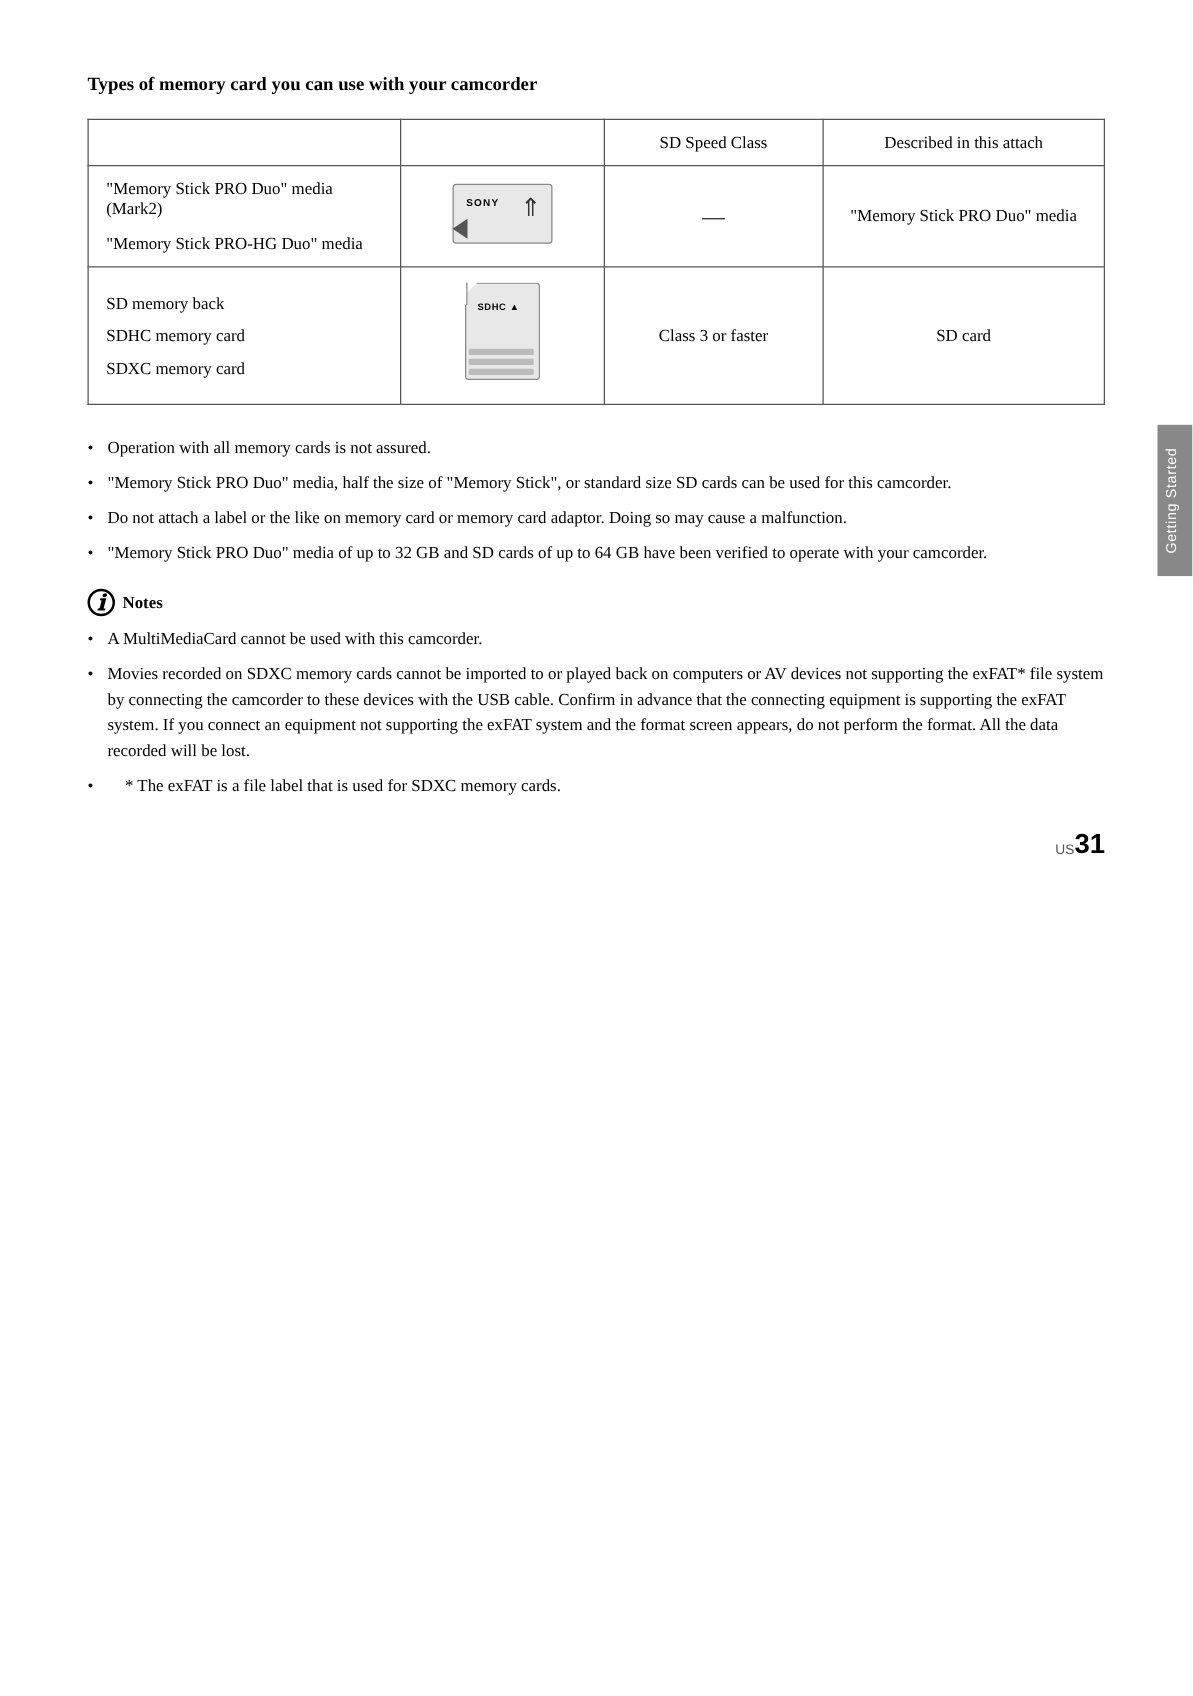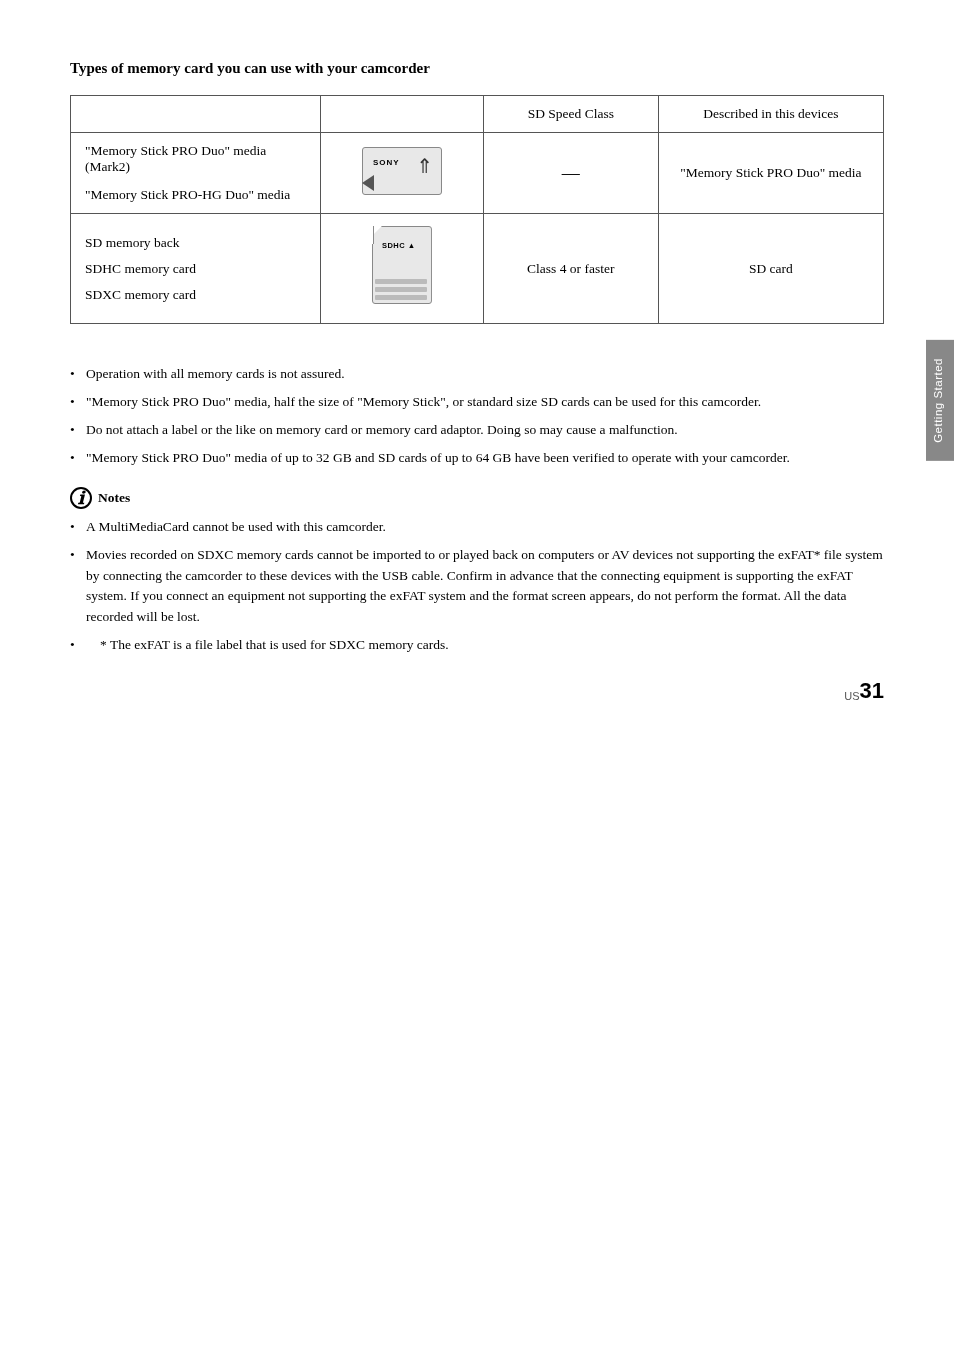--- a/index.html
+++ b/index.html
@@ -19,21 +19,21 @@
     }
     .section-title {
       font-size: 15px;
       font-weight: bold;
       margin-bottom: 18px;
     }
     
     .memory-table {
       width: 100%;
       border-collapse: collapse;
-      margin-bottom: 40px;
+      margin-bottom: 24px;
       font-size: 13.5px;
     }
     .memory-table td, .memory-table th {
       border: 1px solid #555;
       padding: 10px 14px;
       vertical-align: middle;
     }
     .memory-table th {
       text-align: center;
       font-weight: normal;
@@ -236,21 +236,21 @@
   <div class="side-tab">Getting Started</div>
 
   <div class="section-title">Types of memory card you can use with your camcorder</div>
 
   <table class="memory-table">
     <thead>
       <tr>
         <th class="col-name"></th>
         <th class="col-image"></th>
         <th class="col-speed">SD Speed Class</th>
-        <th class="col-desc">Described in this devices</th>
+        <th class="col-desc">Described in this attach</th>
       </tr>
     </thead>
     <tbody>
 
       <tr>
         <td class="col-name">
           <div style="margin-bottom:12px;">"Memory Stick PRO Duo" media (Mark2)</div>
           <div>"Memory Stick PRO-HG Duo" media</div>
         </td>
         <td class="col-image">
@@ -280,21 +280,21 @@
               <span class="sd-sony">SDHC ▲</span>
             </div>
             <div class="sd-left-notch"></div>
             <div class="sd-lines">
               <div class="sd-line"></div>
               <div class="sd-line"></div>
               <div class="sd-line"></div>
             </div>
           </div>
         </td>
-        <td class="col-speed">Class 4 or faster</td>
+        <td class="col-speed">Class 3 or faster</td>
         <td class="col-desc">SD card</td>
       </tr>
     </tbody>
   </table>
 
   <ul class="bullet-list">
     <li>Operation with all memory cards is not assured.</li>
     <li>"Memory Stick PRO Duo" media, half the size of "Memory Stick", or standard size SD cards can be used for this camcorder.</li>
     <li>Do not attach a label or the like on memory card or memory card adaptor. Doing so may cause a malfunction.</li>
     <li>"Memory Stick PRO Duo" media of up to 32 GB and SD cards of up to 64 GB have been verified to operate with your camcorder.</li>

